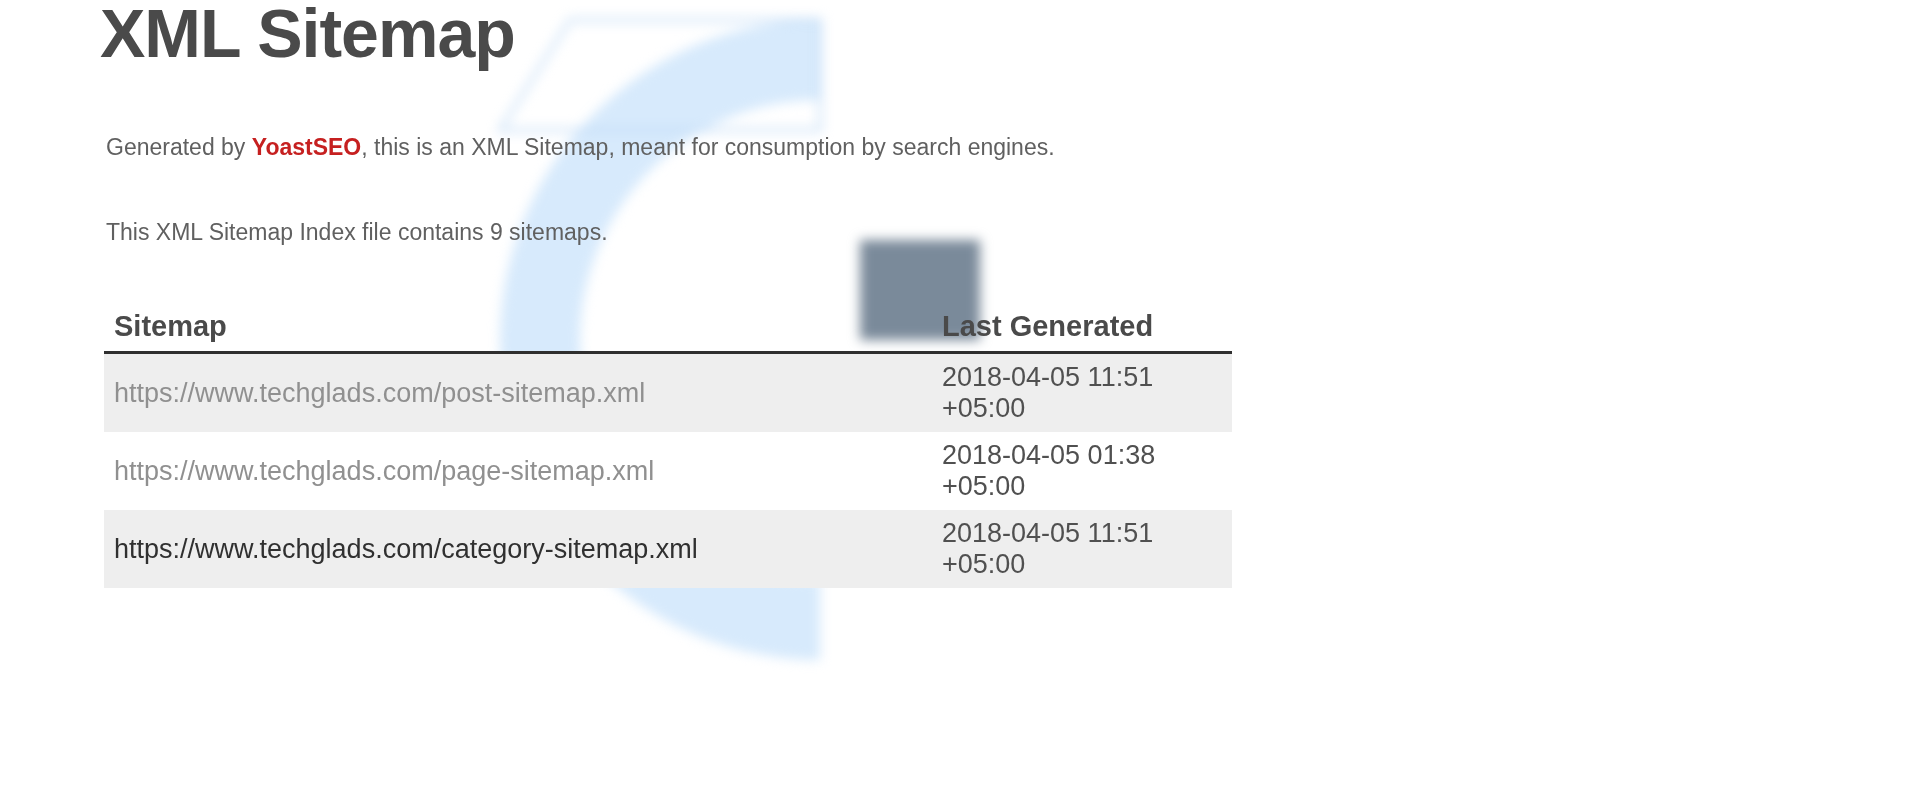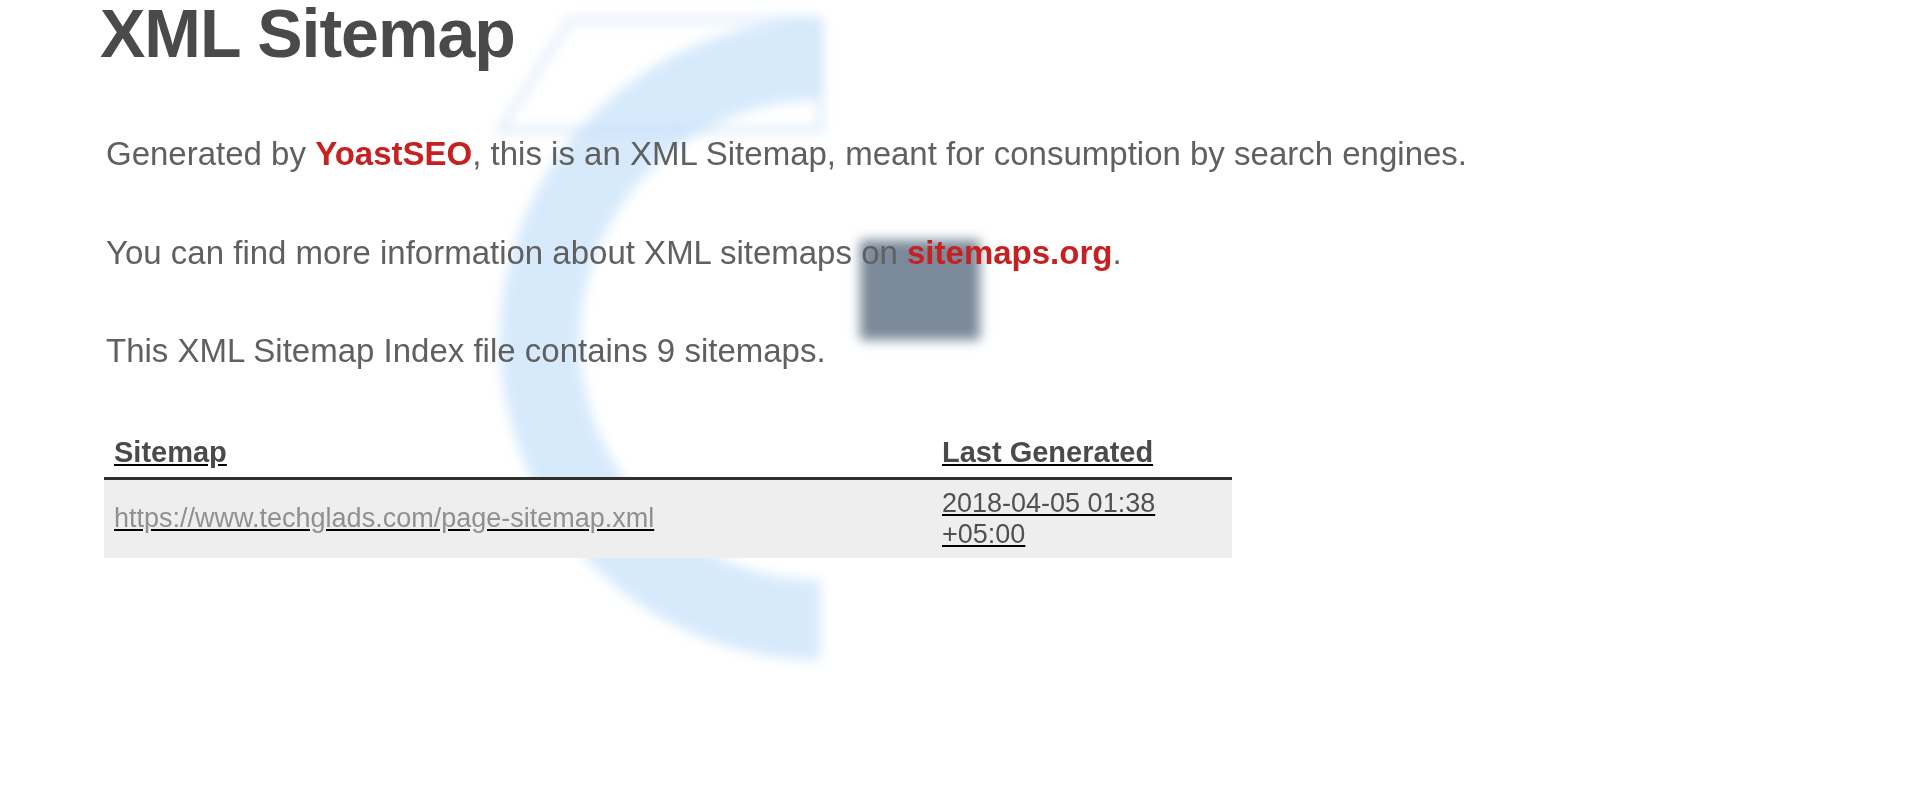--- a/index.html
+++ b/index.html
@@ -28,36 +28,35 @@
     }
     h1 {
       font-size: 68px;
       font-weight: 700;
       color: #4a4a4a;
       letter-spacing: -1px;
       margin-bottom: 60px;
       margin-top: -6px;
     }
     .intro, .info, .count {
-      font-size: 33px;
+      font-size: 23px;
       color: #606060;
       margin: 0 6px 54px 6px;
       line-height: 1.35;
     }
     a.link {
       color: #c62020;
       font-weight: 700;
       text-decoration: none;
     }
     table {
       width: 1128px;
       border-collapse: collapse;
       margin-top: 21px;
       margin-left: 4px;
-      text-decoration: underline;
     }
     th {
       text-align: left;
       font-size: 29px;
       font-weight: 700;
       color: #4a4a4a;
       padding: 8px 10px 8px 10px;
       border-bottom: 3px solid #2f2f2f;
     }
     th:last-child { width: 300px; }
@@ -85,34 +84,39 @@
 </svg>
 
 <div class="content">
 
   <h1>XML Sitemap</h1>
 
   <p class="intro">
     <span>Generated by </span><a href="#" class="link">YoastSEO</a><span>, this is an XML Sitemap, meant for consumption by search engines.</span>
   </p>
 
-  <p class="info">
-    <span>You can find more information about XML sitemaps on </span><a href="#" class="link">sitemaps.org</a><span>.</span>
-  </p>
 
   <p class="count">This XML Sitemap Index file contains 9 sitemaps.</p>
 
   <table>
     <thead>
       <tr>
         <th>Sitemap</th>
         <th>Last Generated</th>
       </tr>
     </thead>
     <tbody>
       <tr class="data">
+        <td class="url"><a href="#">https://www.techglads.com/post-sitemap.xml</a></td>
+        <td class="mod">2018-04-05 11:51 +05:00</td>
+      </tr>
+      <tr class="data">
         <td class="url"><a href="#">https://www.techglads.com/page-sitemap.xml</a></td>
         <td class="mod">2018-04-05 01:38 +05:00</td>
+      </tr>
+      <tr class="data active">
+        <td class="url"><a href="#">https://www.techglads.com/category-sitemap.xml</a></td>
+        <td class="mod">2018-04-05 11:51 +05:00</td>
       </tr>
     </tbody>
   </table>
 
 </div>
 
 </body></html>

